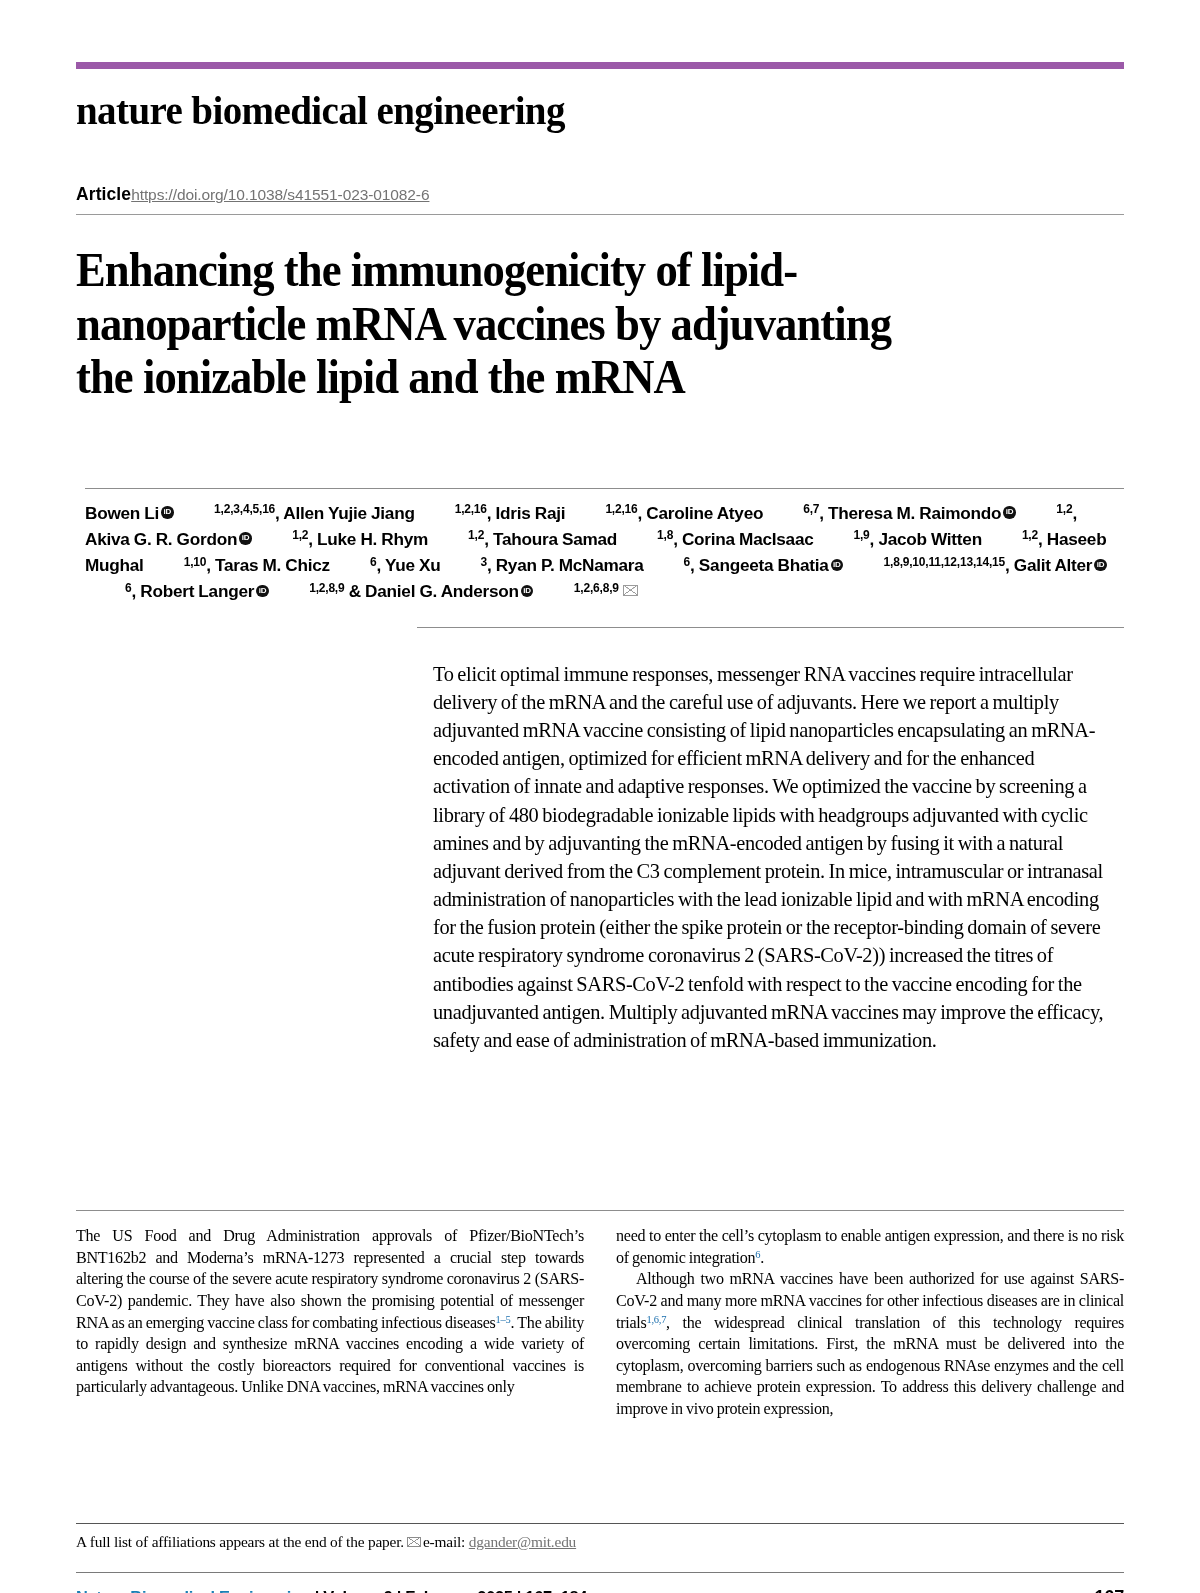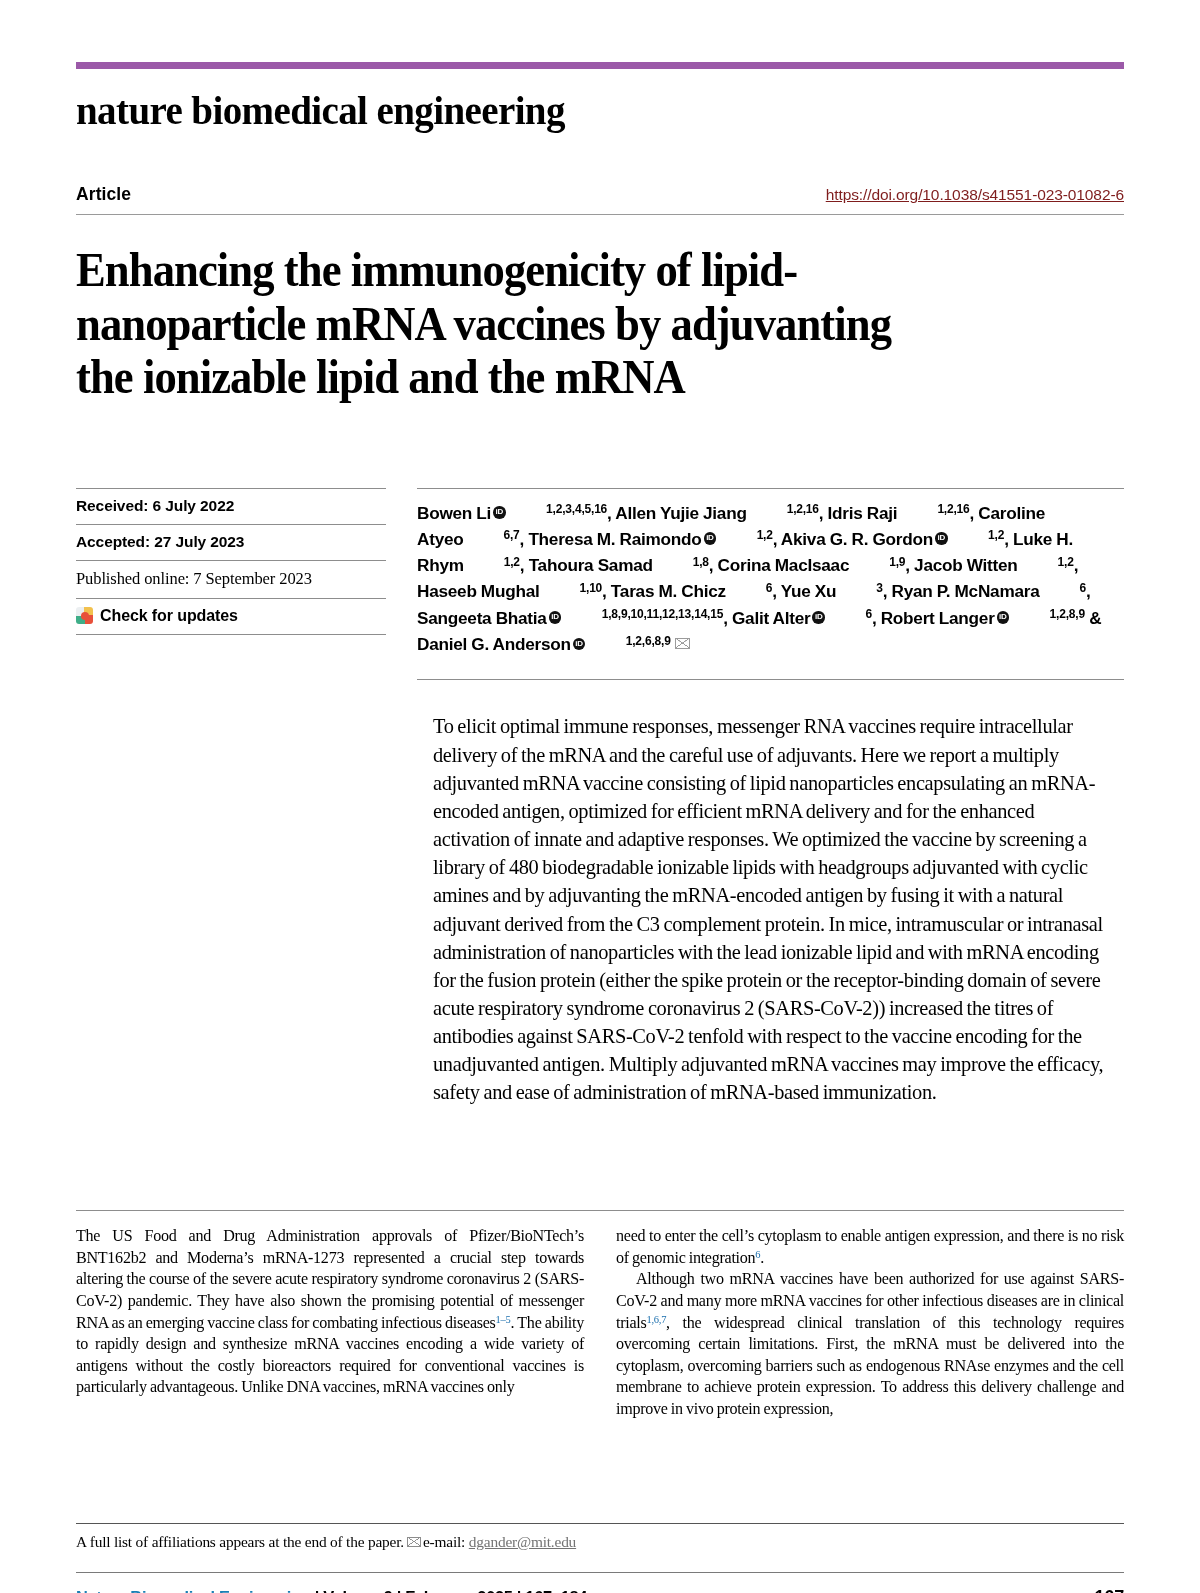--- a/index.html
+++ b/index.html
@@ -36,35 +36,33 @@
     letter-spacing: -0.6px;
     line-height: 1.0;
     margin-top: 22px;
     color: #000;
   }
 
   
   .article-row {
     display: flex;
     align-items: baseline;
-    justify-content: space-between;
     margin-top: 54px;
     padding-bottom: 9px;
     border-bottom: 1.5px solid #9a9a9a;
   }
   .article-kind {
     font-size: 17.5px;
     font-weight: bold;
     letter-spacing: 0.1px;
   }
   .doi {
     font-size: 15.5px;
-    color: #7f1d1d;
+    color: #737373;
     letter-spacing: -0.1px;
-    margin-left: 28px;
   }
 
   
   .title {
     font-family: "Liberation Serif", serif;
     font-weight: bold;
     font-size: 48px;
     line-height: 1.115;
     letter-spacing: -1.0px;
     margin-top: 28px;
@@ -297,31 +295,20 @@
 
   <div class="article-row">
     <div class="article-kind">Article</div>
     <a class="doi" href="#">https://doi.org/10.1038/s41551-023-01082-6</a>
   </div>
 
   <h1 class="title">Enhancing the immunogenicity of lipid-nanoparticle mRNA vaccines by adjuvanting the ionizable lipid and the mRNA</h1>
 
   <div class="meta-authors">
 
-    <div class="meta-col">
-      <div class="meta-item">Received: 6 July 2022</div>
-      <div class="meta-item">Accepted: 27 July 2023</div>
-      <div class="meta-item serif">Published online: 7 September 2023</div>
-      <div class="meta-item last">
-        <span class="check-updates">
-          <span class="cfu-icon"></span>
-          <span>Check for updates</span>
-        </span>
-      </div>
-    </div>
 
     <div class="authors-col">
       <div class="authors" id="author-list"><span>Bowen Li</span><span class="orcid"></span><sup>1,2,3,4,5,16</sup>, <span>Allen Yujie Jiang</span><sup>1,2,16</sup>, <span>Idris Raji</span><sup>1,2,16</sup>, <span>Caroline Atyeo</span><sup>6,7</sup>, <span>Theresa M. Raimondo</span><span class="orcid"></span><sup>1,2</sup>, <span>Akiva G. R. Gordon</span><span class="orcid"></span><sup>1,2</sup>, <span>Luke H. Rhym</span><sup>1,2</sup>, <span>Tahoura Samad</span><sup>1,8</sup>, <span>Corina MacIsaac</span><sup>1,9</sup>, <span>Jacob Witten</span><sup>1,2</sup>, <span>Haseeb Mughal</span><sup>1,10</sup>, <span>Taras M. Chicz</span><sup>6</sup>, <span>Yue Xu</span><sup>3</sup>, <span>Ryan P. McNamara</span><sup>6</sup>, <span>Sangeeta Bhatia</span><span class="orcid"></span><sup>1,8,9,10,11,12,13,14,15</sup>, <span>Galit Alter</span><span class="orcid"></span><sup>6</sup>, <span>Robert Langer</span><span class="orcid"></span><sup>1,2,8,9</sup> &amp; <span>Daniel G. Anderson</span><span class="orcid"></span><sup>1,2,6,8,9</sup><span class="env-icon"></span></div>
     </div>
 
   </div>
 
   <div class="abstract-wrap">
     <div class="abstract">
       <p>To elicit optimal immune responses, messenger RNA vaccines require intracellular delivery of the mRNA and the careful use of adjuvants. Here we report a multiply adjuvanted mRNA vaccine consisting of lipid nanoparticles encapsulating an mRNA-encoded antigen, optimized for efficient mRNA delivery and for the enhanced activation of innate and adaptive responses. We optimized the vaccine by screening a library of 480 biodegradable ionizable lipids with headgroups adjuvanted with cyclic amines and by adjuvanting the mRNA-encoded antigen by fusing it with a natural adjuvant derived from the C3 complement protein. In mice, intramuscular or intranasal administration of nanoparticles with the lead ionizable lipid and with mRNA encoding for the fusion protein (either the spike protein or the receptor-binding domain of severe acute respiratory syndrome coronavirus 2 (SARS-CoV-2)) increased the titres of antibodies against SARS-CoV-2 tenfold with respect to the vaccine encoding for the unadjuvanted antigen. Multiply adjuvanted mRNA vaccines may improve the efficacy, safety and ease of administration of mRNA-based immunization.</p>

